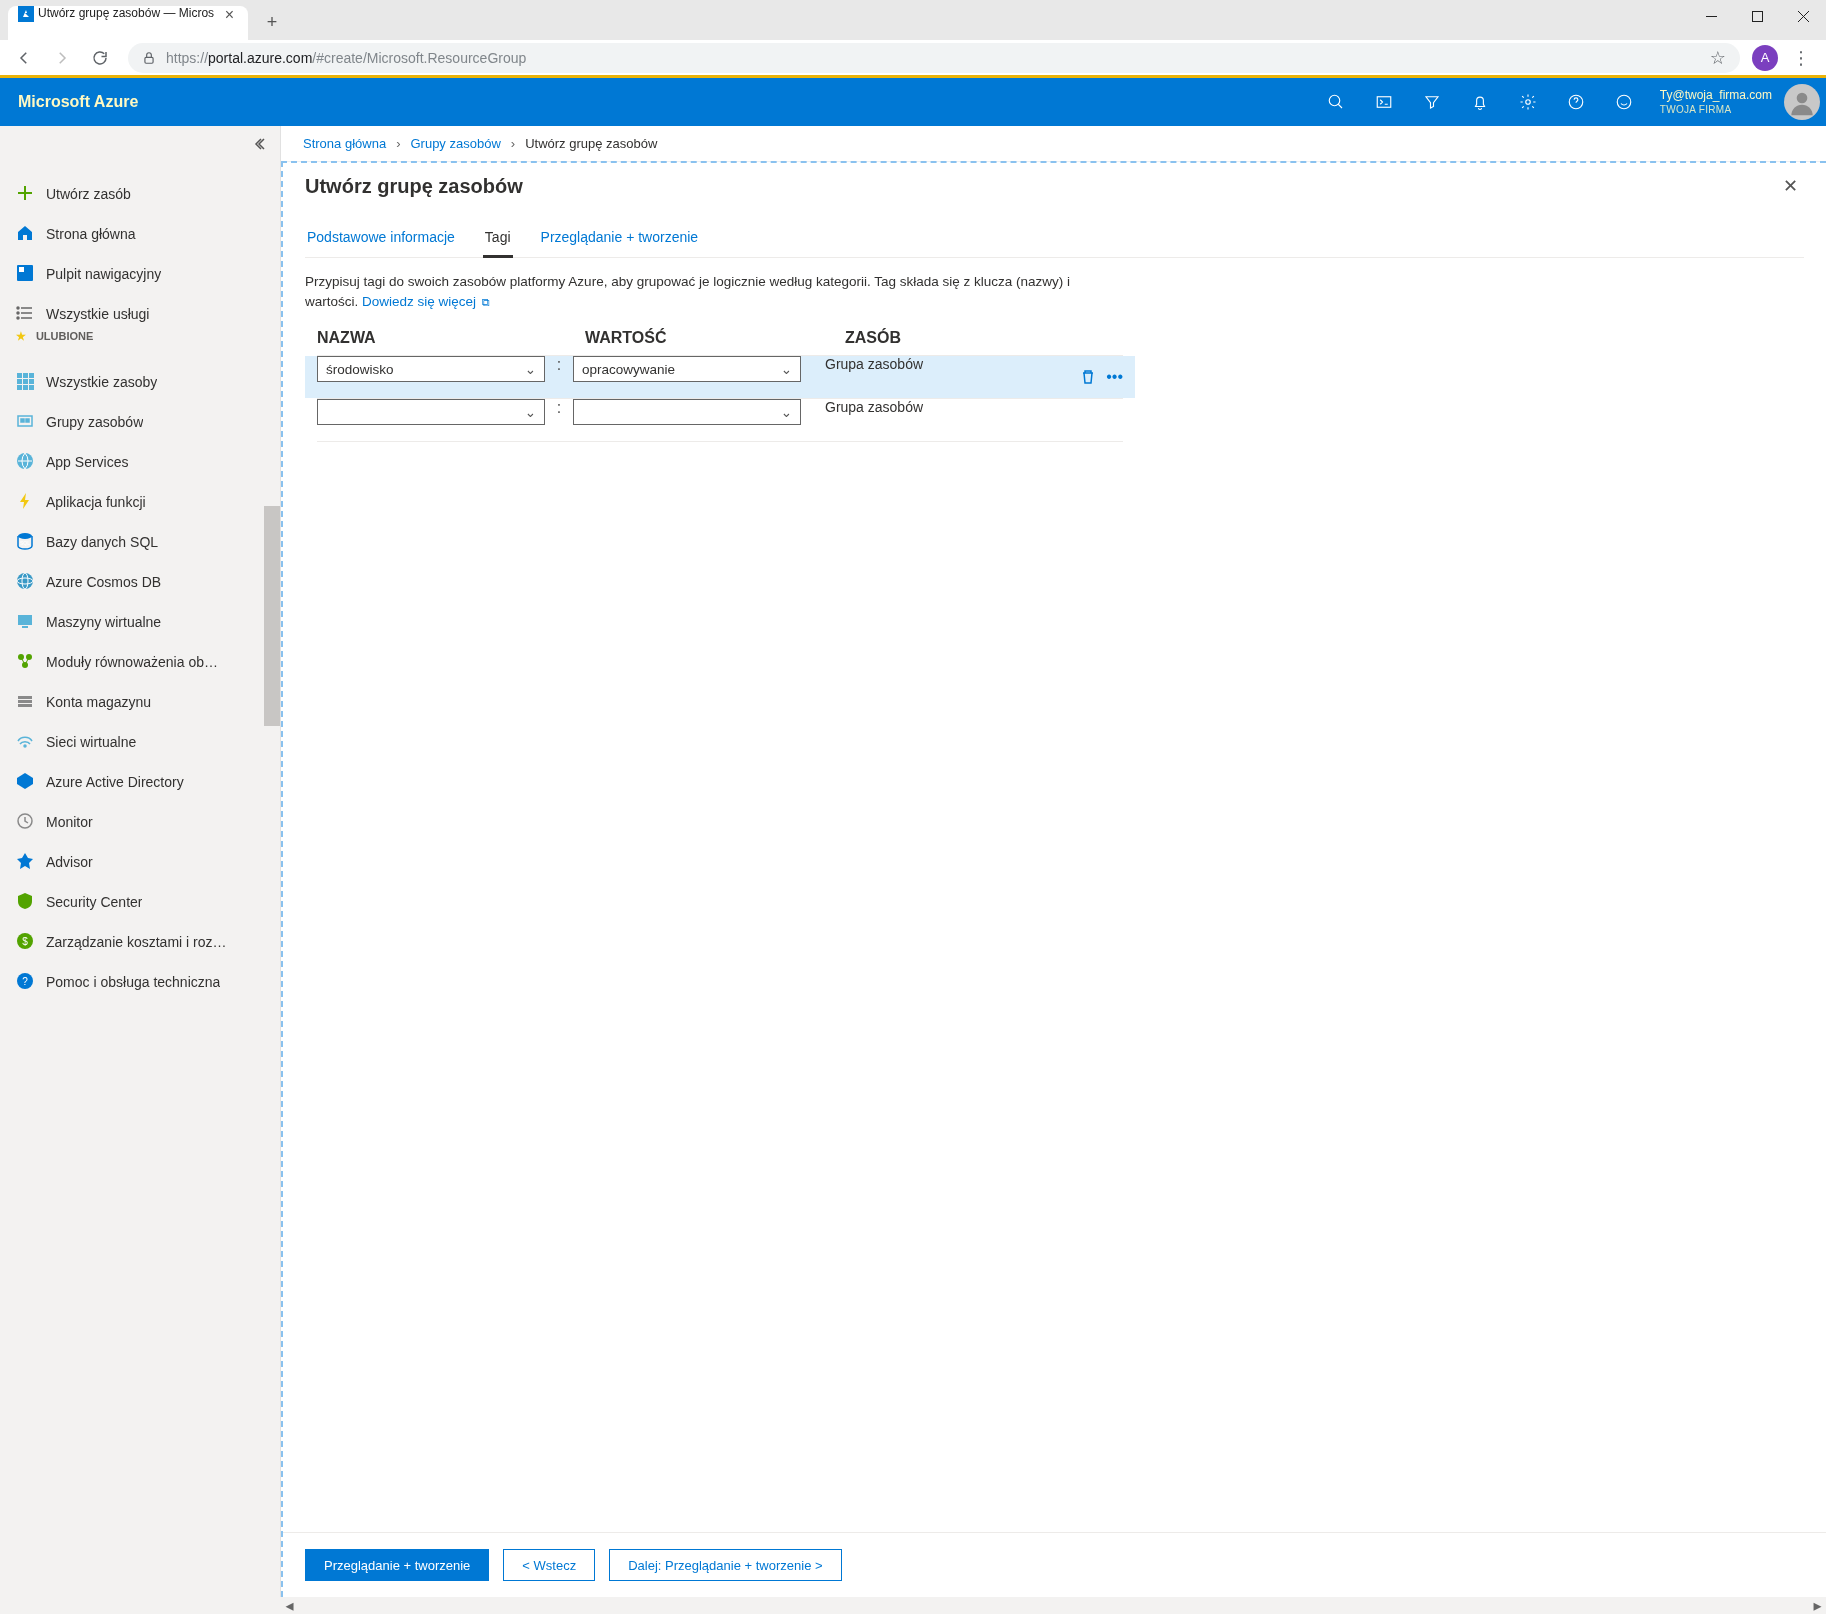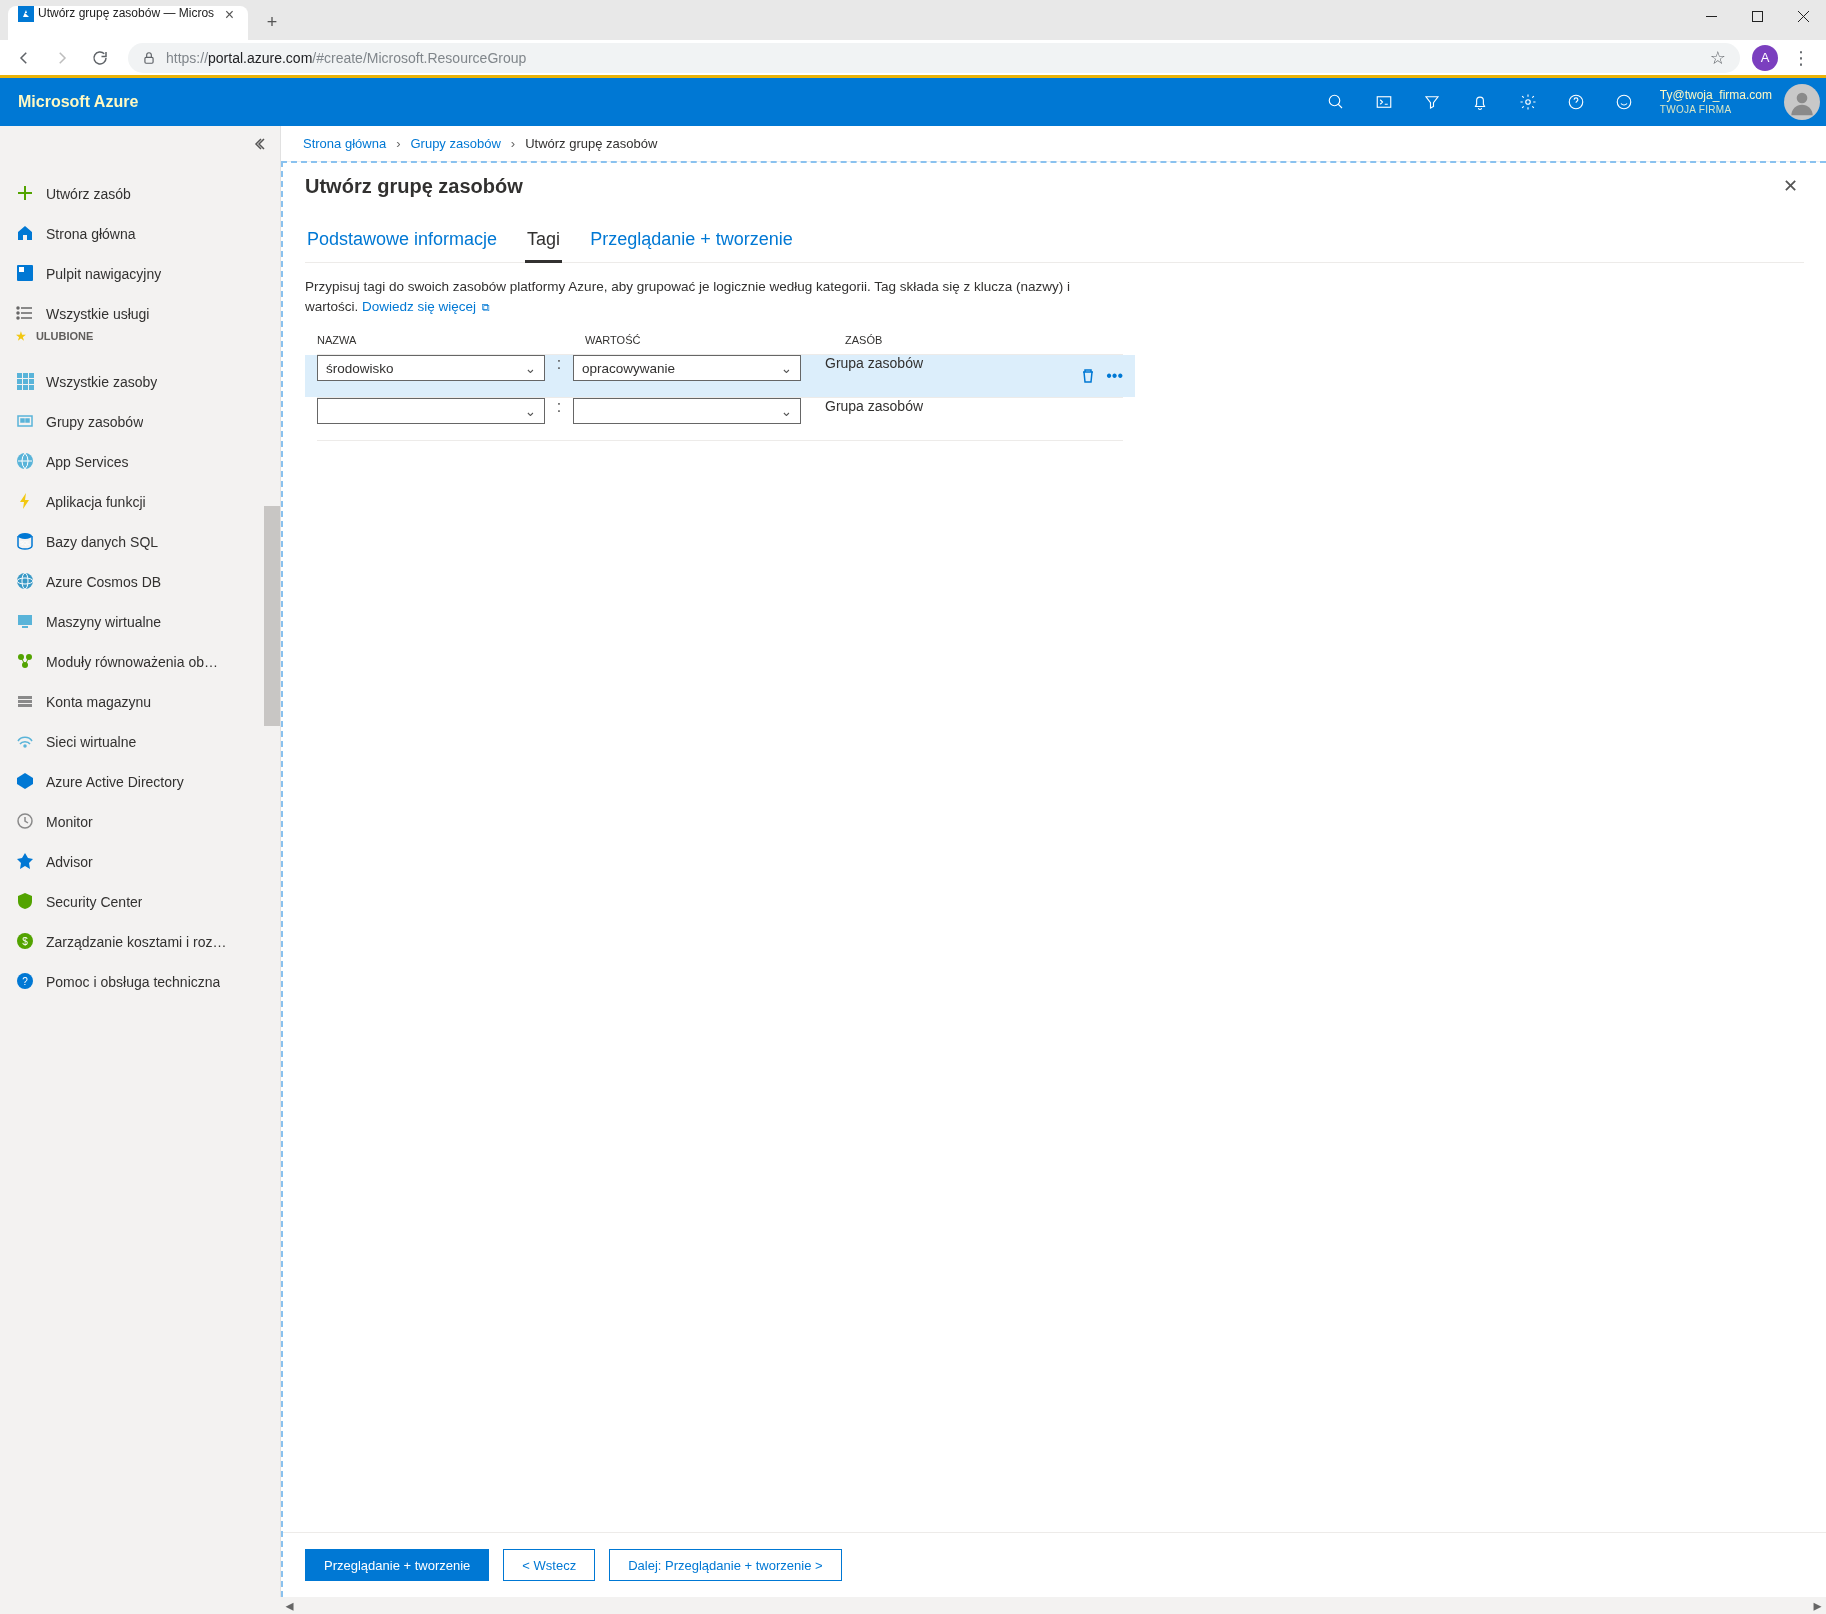--- a/index.html
+++ b/index.html
@@ -60,29 +60,29 @@
 .breadcrumb .sep{color:#666}
 .breadcrumb .cur{color:#323130}
 
 .blade{flex:1;display:flex;flex-direction:column;border:2px dashed #8ac2ef;border-right:none;border-bottom:none;margin-top:-1px;min-height:0}
 .blade-hdr{height:40px;display:flex;align-items:center;padding:6px 22px 0;justify-content:space-between}
 .blade-title{font-size:20px;font-weight:600;color:#323130}
 .blade-close{font-size:18px;color:#555;cursor:pointer;padding:4px 6px}
 .blade-body{flex:1;padding:18px 22px 0;display:flex;flex-direction:column;min-height:0}
 
 .tabs{display:flex;gap:26px;border-bottom:1px solid #edebe9;margin-bottom:14px}
-.tabs .t{padding:8px 2px 10px;font-size:18px;color:#0078d4;cursor:pointer;border-bottom:3px solid transparent;margin-bottom:-1px}
+.tabs .t{padding:8px 2px 10px;font-size:14px;color:#0078d4;cursor:pointer;border-bottom:3px solid transparent;margin-bottom:-1px}
 .tabs .t.active{color:#323130;border-bottom-color:#323130}
 
 .desc{font-size:13.5px;color:#323130;line-height:1.45;max-width:820px;margin-bottom:18px}
 .desc a{color:#0078d4;text-decoration:none}
 .desc .ext{font-size:11px;margin-left:2px}
 
 .tag-tbl{width:100%;max-width:830px}
-.tag-head{display:flex;font-size:11px;color:#323130;font-weight:400;text-transform:uppercase;padding:0 12px 8px;gap:0}
+.tag-head{display:flex;font-size:16px;color:#323130;font-weight:700;text-transform:uppercase;padding:0 12px 8px;gap:0}
 .tag-head .c1{width:240px}
 .tag-head .cs{width:28px}
 .tag-head .c2{width:236px}
 .tag-head .c3{flex:1;padding-left:24px}
 
 .tag-row{display:flex;height:42px;padding:0 12px}
 .tag-row.sel{background:#dceefb}
 .tag-row .sep{width:28px;text-align:center;color:#555}
 .tag-row .res{flex:1;padding-left:24px;font-size:14px;color:#323130}
 .dd{width:228px;height:26px;border:1px solid #666;background:#fff;display:flex;align-items:center;padding:0 8px;font-size:13.5px;color:#323130;cursor:pointer}

